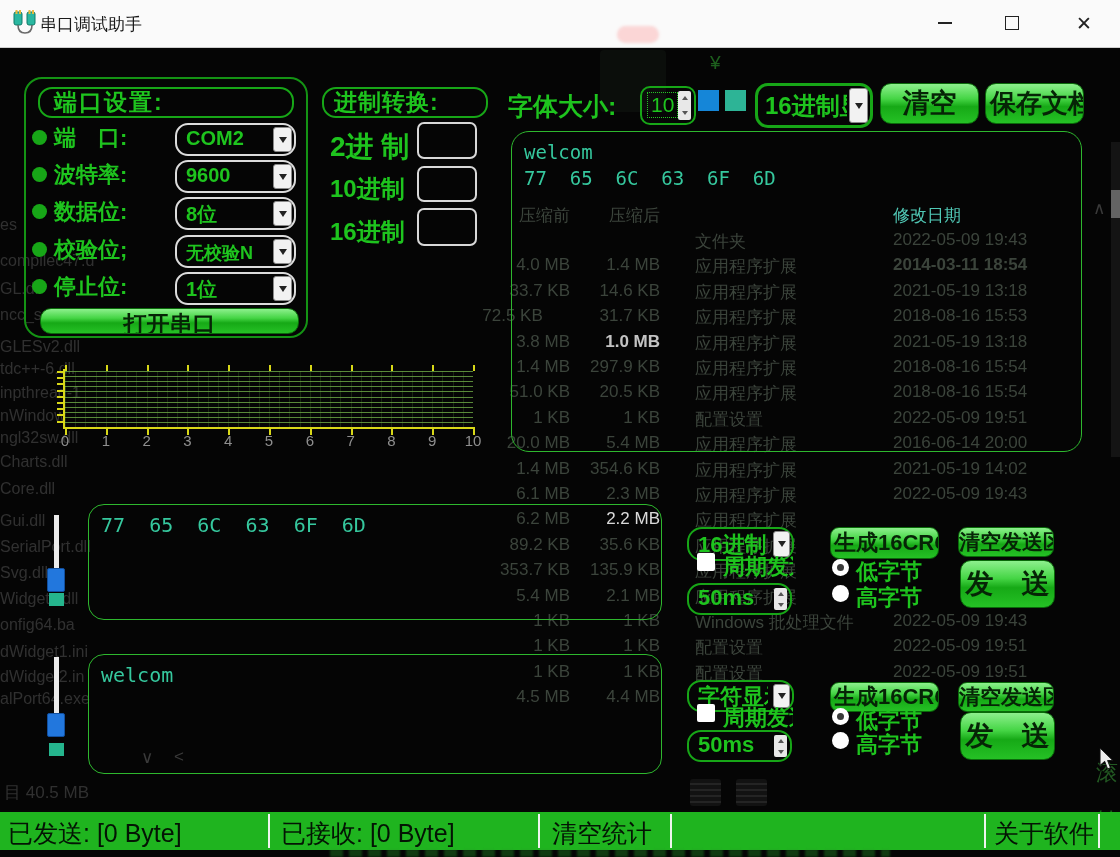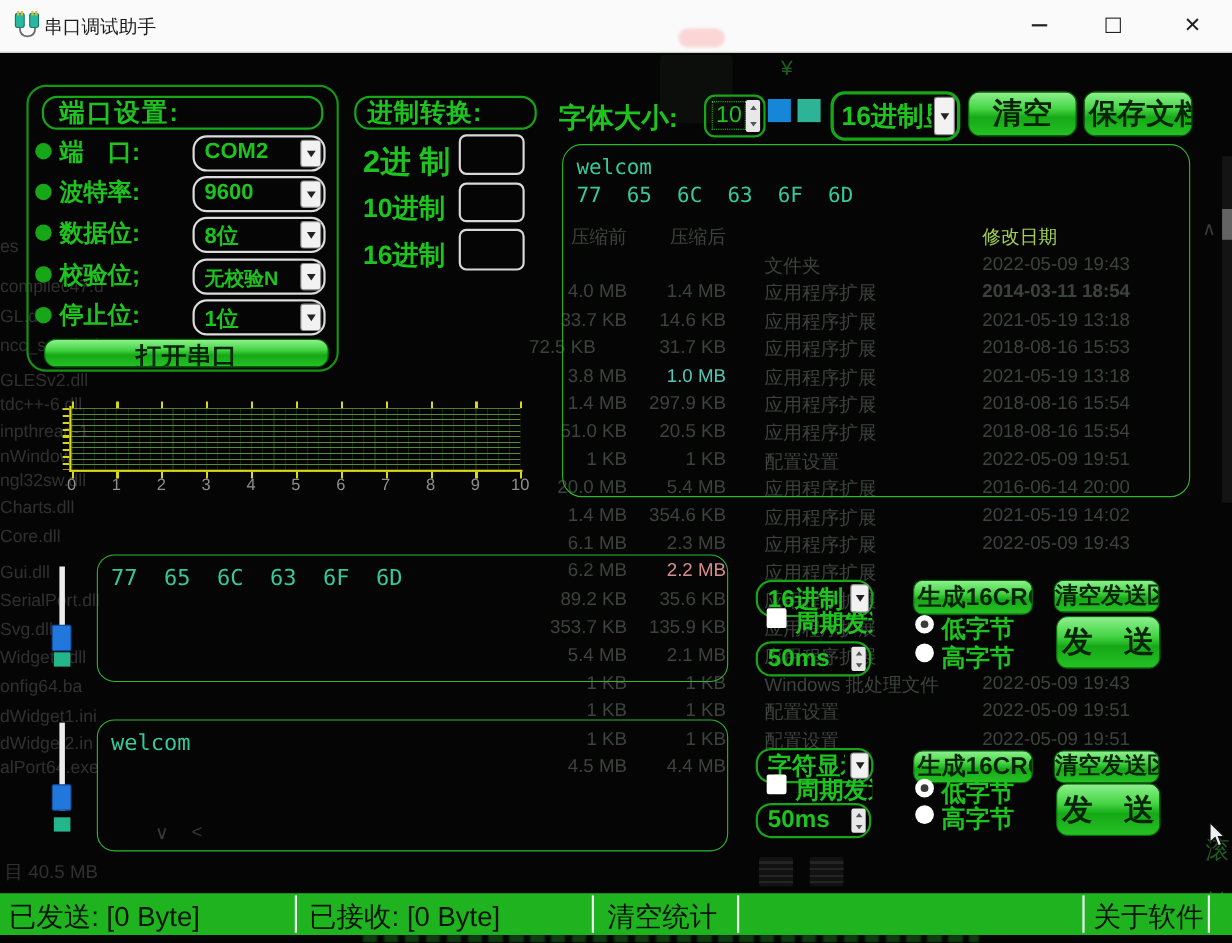--- a/index.html
+++ b/index.html
@@ -59,37 +59,37 @@
       <div style="position: absolute; left: 0px; top: 465px; color: rgb(84, 84, 84); opacity: 0.55; font-size: 16px; white-space: nowrap;">Gui.dll</div>
       <div style="position: absolute; left: 0px; top: 491px; color: rgb(84, 84, 84); opacity: 0.55; font-size: 16px; white-space: nowrap;">SerialPort.dll</div>
       <div style="position: absolute; left: 0px; top: 517px; color: rgb(84, 84, 84); opacity: 0.55; font-size: 16px; white-space: nowrap;">Svg.dll</div>
       <div style="position: absolute; left: 0px; top: 543px; color: rgb(84, 84, 84); opacity: 0.55; font-size: 16px; white-space: nowrap;">Widgets.dll</div>
       <div style="position: absolute; left: 0px; top: 569px; color: rgb(84, 84, 84); opacity: 0.55; font-size: 16px; white-space: nowrap;">onfig64.ba</div>
       <div style="position: absolute; left: 0px; top: 596px; color: rgb(84, 84, 84); opacity: 0.55; font-size: 16px; white-space: nowrap;">dWidget1.ini</div>
       <div style="position: absolute; left: 0px; top: 621px; color: rgb(84, 84, 84); opacity: 0.55; font-size: 16px; white-space: nowrap;">dWidget2.in</div>
       <div style="position: absolute; left: 0px; top: 643px; color: rgb(84, 84, 84); opacity: 0.55; font-size: 16px; white-space: nowrap;">alPort64.exe</div>
       <div style="position: absolute; left: 455px; top: 157px; width: 115px; text-align: right; color: rgb(69, 79, 69); opacity: 0.85; font-size: 17px; white-space: nowrap;">压缩前</div>
       <div style="position: absolute; left: 580px; top: 157px; width: 80px; text-align: right; color: rgb(69, 79, 69); opacity: 0.85; font-size: 17px; white-space: nowrap;">压缩后</div>
-      <div style="position: absolute; left: 893px; top: 157px; width: 190px; text-align: left; color: #bef264; opacity: 0.85; font-size: 17px; white-space: nowrap;">修改日期</div>
+      <div style="position: absolute; left: 893px; top: 157px; width: 190px; text-align: left; color: #5eead4; opacity: 0.85; font-size: 17px; white-space: nowrap;">修改日期</div>
       <div style="position: absolute; left: 695px; top: 183px; width: 195px; text-align: left; color: rgb(69, 79, 69); opacity: 0.85; font-size: 17px; white-space: nowrap;">文件夹</div>
       <div style="position: absolute; left: 893px; top: 183px; width: 190px; text-align: left; color: rgb(69, 79, 69); opacity: 0.85; font-size: 17px; white-space: nowrap;">2022-05-09 19:43</div>
       <div style="position: absolute; left: 455px; top: 208.4px; width: 115px; text-align: right; color: rgb(69, 79, 69); opacity: 0.85; font-size: 17px; white-space: nowrap;">4.0 MB</div>
       <div style="position: absolute; left: 580px; top: 208.4px; width: 80px; text-align: right; color: rgb(69, 79, 69); opacity: 0.85; font-size: 17px; white-space: nowrap;">1.4 MB</div>
       <div style="position: absolute; left: 695px; top: 208.4px; width: 195px; text-align: left; color: rgb(69, 79, 69); opacity: 0.85; font-size: 17px; white-space: nowrap;">应用程序扩展</div>
       <div style="position: absolute; left: 893px; top: 208.4px; width: 190px; text-align: left; color: rgb(69, 79, 69); opacity: 0.85; font-size: 17px; white-space: nowrap; font-weight: bold;">2014-03-11 18:54</div>
       <div style="position: absolute; left: 455px; top: 233.8px; width: 115px; text-align: right; color: rgb(69, 79, 69); opacity: 0.85; font-size: 17px; white-space: nowrap;">33.7 KB</div>
       <div style="position: absolute; left: 580px; top: 233.8px; width: 80px; text-align: right; color: rgb(69, 79, 69); opacity: 0.85; font-size: 17px; white-space: nowrap;">14.6 KB</div>
       <div style="position: absolute; left: 695px; top: 233.8px; width: 195px; text-align: left; color: rgb(69, 79, 69); opacity: 0.85; font-size: 17px; white-space: nowrap;">应用程序扩展</div>
       <div style="position: absolute; left: 893px; top: 233.8px; width: 190px; text-align: left; color: rgb(69, 79, 69); opacity: 0.85; font-size: 17px; white-space: nowrap;">2021-05-19 13:18</div>
-      <div style="position: absolute; left: 481px; top: 259.2px; width: 115px; text-align: left; color: rgb(69, 79, 69); opacity: 0.85; font-size: 17px; white-space: nowrap;">72.5 KB</div>
+      <div style="position: absolute; left: 455px; top: 259.2px; width: 115px; text-align: center; color: rgb(69, 79, 69); opacity: 0.85; font-size: 17px; white-space: nowrap;">72.5 KB</div>
       <div style="position: absolute; left: 580px; top: 259.2px; width: 80px; text-align: right; color: rgb(69, 79, 69); opacity: 0.85; font-size: 17px; white-space: nowrap;">31.7 KB</div>
       <div style="position: absolute; left: 695px; top: 259.2px; width: 195px; text-align: left; color: rgb(69, 79, 69); opacity: 0.85; font-size: 17px; white-space: nowrap;">应用程序扩展</div>
       <div style="position: absolute; left: 893px; top: 259.2px; width: 190px; text-align: left; color: rgb(69, 79, 69); opacity: 0.85; font-size: 17px; white-space: nowrap;">2018-08-16 15:53</div>
       <div style="position: absolute; left: 455px; top: 284.6px; width: 115px; text-align: right; color: rgb(69, 79, 69); opacity: 0.85; font-size: 17px; white-space: nowrap;">3.8 MB</div>
-      <div style="position: absolute; left: 580px; top: 284.6px; width: 80px; text-align: right; color: #5eead4; opacity: 0.85; font-size: 17px; white-space: nowrap;">1.0 MB</div>
+      <div style="position: absolute; left: 580px; top: 284.6px; width: 80px; text-align: right; color: #e5e5e5; opacity: 0.85; font-size: 17px; white-space: nowrap; font-weight: bold;">1.0 MB</div>
       <div style="position: absolute; left: 695px; top: 284.6px; width: 195px; text-align: left; color: rgb(69, 79, 69); opacity: 0.85; font-size: 17px; white-space: nowrap;">应用程序扩展</div>
       <div style="position: absolute; left: 893px; top: 284.6px; width: 190px; text-align: left; color: rgb(69, 79, 69); opacity: 0.85; font-size: 17px; white-space: nowrap;">2021-05-19 13:18</div>
       <div style="position: absolute; left: 455px; top: 310px; width: 115px; text-align: right; color: rgb(69, 79, 69); opacity: 0.85; font-size: 17px; white-space: nowrap;">1.4 MB</div>
       <div style="position: absolute; left: 580px; top: 310px; width: 80px; text-align: right; color: rgb(69, 79, 69); opacity: 0.85; font-size: 17px; white-space: nowrap;">297.9 KB</div>
       <div style="position: absolute; left: 695px; top: 310px; width: 195px; text-align: left; color: rgb(69, 79, 69); opacity: 0.85; font-size: 17px; white-space: nowrap;">应用程序扩展</div>
       <div style="position: absolute; left: 893px; top: 310px; width: 190px; text-align: left; color: rgb(69, 79, 69); opacity: 0.85; font-size: 17px; white-space: nowrap;">2018-08-16 15:54</div>
       <div style="position: absolute; left: 455px; top: 335.4px; width: 115px; text-align: right; color: rgb(69, 79, 69); opacity: 0.85; font-size: 17px; white-space: nowrap;">51.0 KB</div>
       <div style="position: absolute; left: 580px; top: 335.4px; width: 80px; text-align: right; color: rgb(69, 79, 69); opacity: 0.85; font-size: 17px; white-space: nowrap;">20.5 KB</div>
       <div style="position: absolute; left: 695px; top: 335.4px; width: 195px; text-align: left; color: rgb(69, 79, 69); opacity: 0.85; font-size: 17px; white-space: nowrap;">应用程序扩展</div>
       <div style="position: absolute; left: 893px; top: 335.4px; width: 190px; text-align: left; color: rgb(69, 79, 69); opacity: 0.85; font-size: 17px; white-space: nowrap;">2018-08-16 15:54</div>
@@ -103,21 +103,21 @@
       <div style="position: absolute; left: 893px; top: 386.2px; width: 190px; text-align: left; color: rgb(69, 79, 69); opacity: 0.85; font-size: 17px; white-space: nowrap;">2016-06-14 20:00</div>
       <div style="position: absolute; left: 455px; top: 411.6px; width: 115px; text-align: right; color: rgb(69, 79, 69); opacity: 0.85; font-size: 17px; white-space: nowrap;">1.4 MB</div>
       <div style="position: absolute; left: 580px; top: 411.6px; width: 80px; text-align: right; color: rgb(69, 79, 69); opacity: 0.85; font-size: 17px; white-space: nowrap;">354.6 KB</div>
       <div style="position: absolute; left: 695px; top: 411.6px; width: 195px; text-align: left; color: rgb(69, 79, 69); opacity: 0.85; font-size: 17px; white-space: nowrap;">应用程序扩展</div>
       <div style="position: absolute; left: 893px; top: 411.6px; width: 190px; text-align: left; color: rgb(69, 79, 69); opacity: 0.85; font-size: 17px; white-space: nowrap;">2021-05-19 14:02</div>
       <div style="position: absolute; left: 455px; top: 437px; width: 115px; text-align: right; color: rgb(69, 79, 69); opacity: 0.85; font-size: 17px; white-space: nowrap;">6.1 MB</div>
       <div style="position: absolute; left: 580px; top: 437px; width: 80px; text-align: right; color: rgb(69, 79, 69); opacity: 0.85; font-size: 17px; white-space: nowrap;">2.3 MB</div>
       <div style="position: absolute; left: 695px; top: 437px; width: 195px; text-align: left; color: rgb(69, 79, 69); opacity: 0.85; font-size: 17px; white-space: nowrap;">应用程序扩展</div>
       <div style="position: absolute; left: 893px; top: 437px; width: 190px; text-align: left; color: rgb(69, 79, 69); opacity: 0.85; font-size: 17px; white-space: nowrap;">2022-05-09 19:43</div>
       <div style="position: absolute; left: 455px; top: 462.4px; width: 115px; text-align: right; color: rgb(69, 79, 69); opacity: 0.85; font-size: 17px; white-space: nowrap;">6.2 MB</div>
-      <div style="position: absolute; left: 580px; top: 462.4px; width: 80px; text-align: right; color: #fca5a5; opacity: 0.85; font-size: 17px; white-space: nowrap;">2.2 MB</div>
+      <div style="position: absolute; left: 580px; top: 462.4px; width: 80px; text-align: right; color: #ffffff; opacity: 0.85; font-size: 17px; white-space: nowrap;">2.2 MB</div>
       <div style="position: absolute; left: 695px; top: 462.4px; width: 195px; text-align: left; color: rgb(69, 79, 69); opacity: 0.85; font-size: 17px; white-space: nowrap;">应用程序扩展</div>
       <div style="position: absolute; left: 455px; top: 487.8px; width: 115px; text-align: right; color: rgb(69, 79, 69); opacity: 0.85; font-size: 17px; white-space: nowrap;">89.2 KB</div>
       <div style="position: absolute; left: 580px; top: 487.8px; width: 80px; text-align: right; color: rgb(69, 79, 69); opacity: 0.85; font-size: 17px; white-space: nowrap;">35.6 KB</div>
       <div style="position: absolute; left: 695px; top: 487.8px; width: 195px; text-align: left; color: rgb(69, 79, 69); opacity: 0.85; font-size: 17px; white-space: nowrap;">应用程序扩展</div>
       <div style="position: absolute; left: 455px; top: 513.2px; width: 115px; text-align: right; color: rgb(69, 79, 69); opacity: 0.85; font-size: 17px; white-space: nowrap;">353.7 KB</div>
       <div style="position: absolute; left: 580px; top: 513.2px; width: 80px; text-align: right; color: rgb(69, 79, 69); opacity: 0.85; font-size: 17px; white-space: nowrap;">135.9 KB</div>
       <div style="position: absolute; left: 695px; top: 513.2px; width: 195px; text-align: left; color: rgb(69, 79, 69); opacity: 0.85; font-size: 17px; white-space: nowrap;">应用程序扩展</div>
       <div style="position: absolute; left: 455px; top: 538.6px; width: 115px; text-align: right; color: rgb(69, 79, 69); opacity: 0.85; font-size: 17px; white-space: nowrap;">5.4 MB</div>
       <div style="position: absolute; left: 580px; top: 538.6px; width: 80px; text-align: right; color: rgb(69, 79, 69); opacity: 0.85; font-size: 17px; white-space: nowrap;">2.1 MB</div>
       <div style="position: absolute; left: 695px; top: 538.6px; width: 195px; text-align: left; color: rgb(69, 79, 69); opacity: 0.85; font-size: 17px; white-space: nowrap;">应用程序扩展</div>

